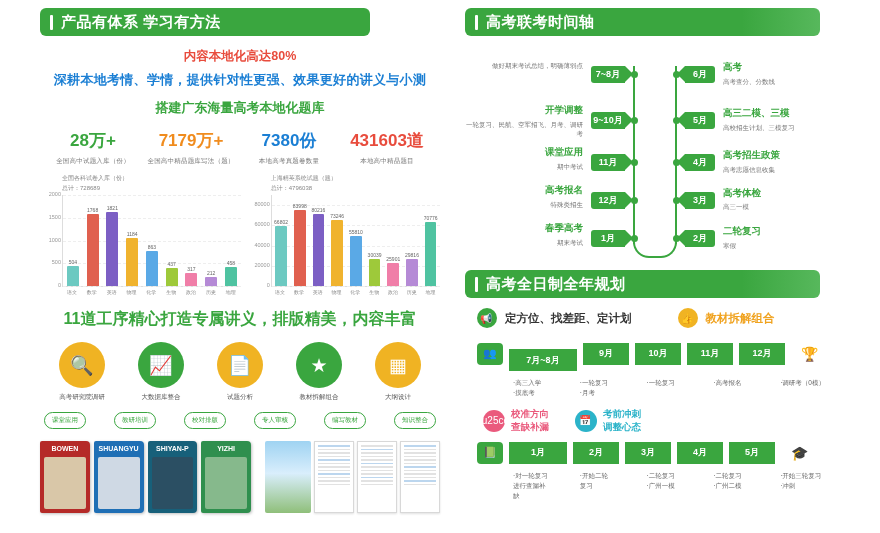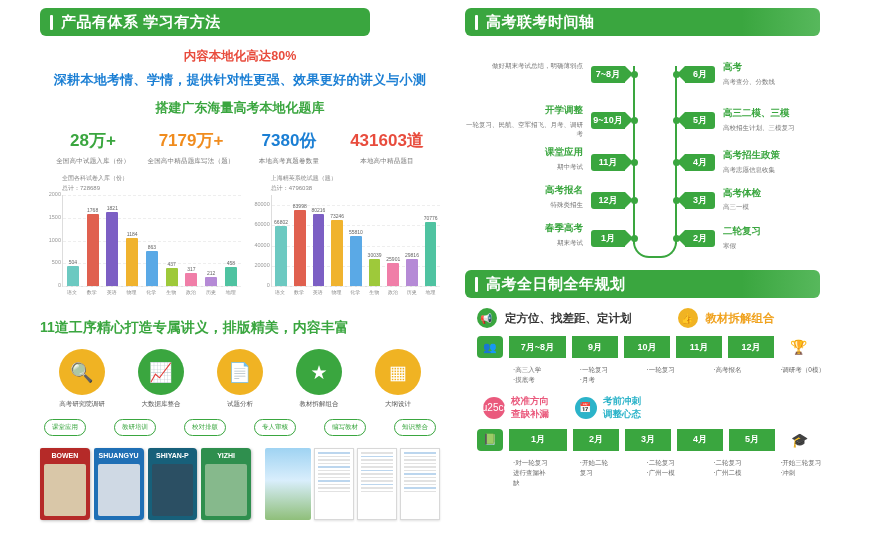--- a/index.html
+++ b/index.html
@@ -84,21 +84,21 @@
   .plot { position:relative; border-left:1px solid #ddd; border-bottom:1px solid #ddd; }
   .gl { position:absolute; left:0; right:0; border-top:1px dashed #eee; }
   .ytick { position:absolute; left:-20px; font-size:5.5px; color:#999; transform:translateY(-4px); width:18px; text-align:right; }
   .bars { position:absolute; left:0; bottom:0; right:0; top:0; display:flex; align-items:flex-end; }
   .bcol { flex:1; display:flex; flex-direction:column; align-items:center; justify-content:flex-end; height:100%; }
   .bar { width:62%; border-radius:1px 1px 0 0; }
   .blab { font-size:5px; color:#666; margin-bottom:1px; white-space:nowrap; }
   .xlabs { display:flex; margin-top:2px; }
   .xlab { flex:1; text-align:center; font-size:5px; color:#888; }
 
-  .sub-line { text-align:left; color:#3aa63f; font-weight:bold; font-size:14px; margin-top:24px; }
+  .sub-line { text-align:center; color:#3aa63f; font-weight:bold; font-size:16px; margin-top:14px; }
 
   
   .circles { display:flex; justify-content:space-between; margin-top:12px; padding:0 6px; }
   .circ-item { text-align:center; width:72px; }
   .circ {
     width:46px; height:46px; border-radius:50%;
     margin:0 auto;
     display:flex; align-items:center; justify-content:center;
     color:#fff; font-size:19px;
   }
@@ -550,21 +550,21 @@
     <div class="plan">
       <div class="plan-row" style="padding-left:12px;margin-top:10px;">
         <div class="badge-ico" style="background:#3aa63f">📢</div>
         <div class="plan-title c-green">定方位、找差距、定计划</div>
         <div class="badge-ico" style="background:#f0b323;margin-left:38px;">👍</div>
         <div class="plan-title" style="color:#f0a21e;">教材拆解组合</div>
       </div>
 
       <div class="arrows" id="arrows1" style="padding-left:12px;">
           <div class="sq">👥</div>
-          <div class="arw g" style="width: 57px;">7月~8月</div>
+          <div class="arw g" style="width: 68px; margin-top: 13px;">7月~8月</div>
           <div class="arw g" style="width: 46px;">9月</div>
           <div class="arw g" style="width: 46px;">10月</div>
           <div class="arw g" style="width: 46px;">11月</div>
           <div class="arw g" style="width: 46px;">12月</div>
           <div class="trophy">🏆</div>
         </div>
       <div class="cols" id="cols1" style="padding-left:44px;">
           <div class="col">·高三入学<br>·摸底考</div>
           <div class="col">·一轮复习<br>·月考</div>
           <div class="col">·一轮复习</div>

